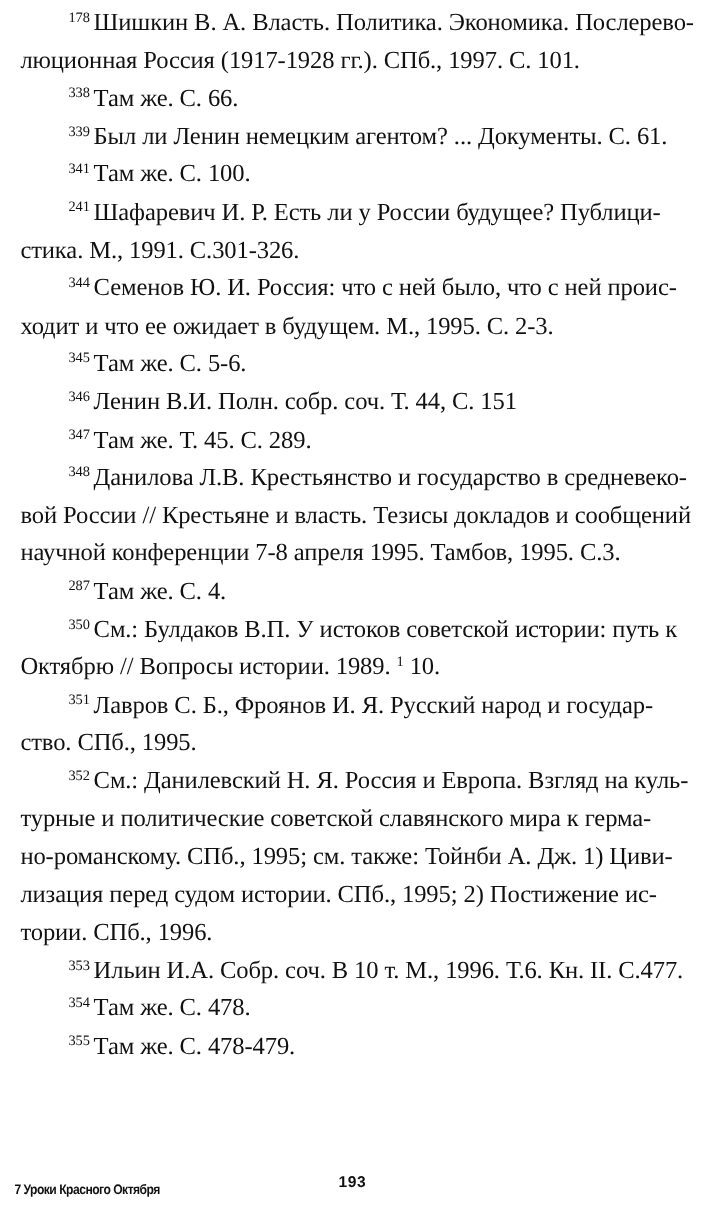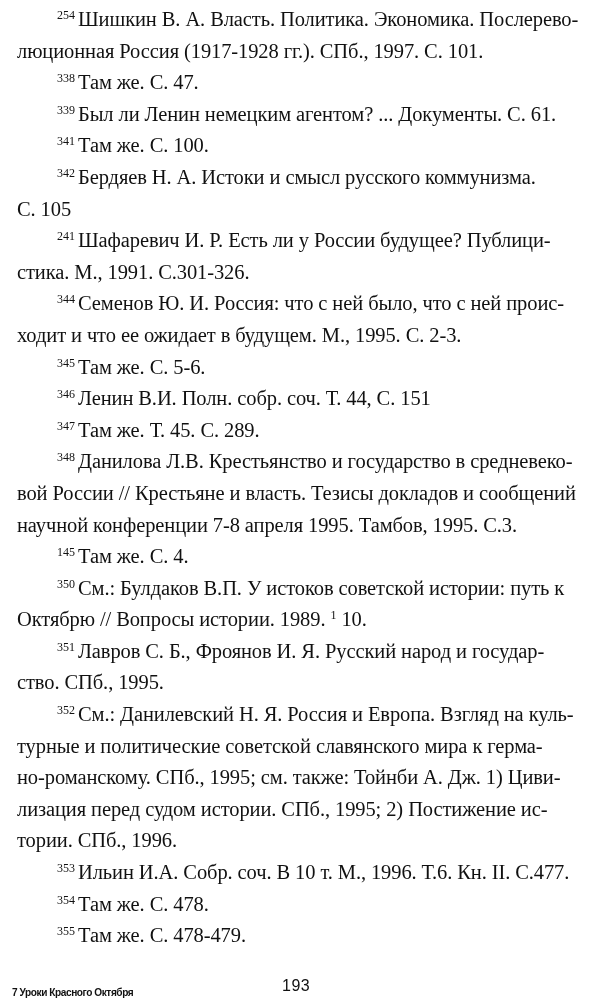--- a/index.html
+++ b/index.html
@@ -63,56 +63,55 @@
       transform: scaleX(0.88);
       transform-origin: left center;
       color: #111111;
       white-space: nowrap;
     }
     .page-number {
       position: absolute;
       left: 282px;
       top: 7px;
       font-family: "Liberation Sans", "DejaVu Sans", sans-serif;
-      font-weight: normal;
-      font-size: 16px;
+      font-weight: bold;
+      font-size: 13px;
       letter-spacing: 0.5px;
       color: #111111;
     }
   </style>
 </head>
 <body>
 
 <div class="page">
   <div class="notes">
 
-    <p class="note"><span class="note-num">254</span><span>Шишкин В. А. Власть. Политика. Экономика. Послерево-</span><br><span>люционная Россия (1917-1928 гг.). СПб., 1997. С. 101.</span></p>
+    <p class="note"><span class="note-num">178</span><span>Шишкин В. А. Власть. Политика. Экономика. Послерево-</span><br><span>люционная Россия (1917-1928 гг.). СПб., 1997. С. 101.</span></p>
 
-    <p class="note"><span class="note-num">338</span><span>Там же. С. 47.</span></p>
+    <p class="note"><span class="note-num">338</span><span>Там же. С. 66.</span></p>
 
     <p class="note"><span class="note-num">339</span><span>Был ли Ленин немецким агентом? ... Документы. С. 61.</span></p>
 
 
     <p class="note"><span class="note-num">341</span><span>Там же. С. 100.</span></p>
 
-    <p class="note"><span class="note-num">342</span><span>Бердяев Н. А. Истоки и смысл русского коммунизма.</span><br><span>С. 105</span></p>
 
     <p class="note"><span class="note-num">241</span><span>Шафаревич И. Р. Есть ли у России будущее? Публици-</span><br><span>стика. М., 1991. С.301-326.</span></p>
 
     <p class="note"><span class="note-num">344</span><span>Семенов Ю. И. Россия: что с ней было, что с ней проис-</span><br><span>ходит и что ее ожидает в будущем. М., 1995. С. 2-3.</span></p>
 
     <p class="note"><span class="note-num">345</span><span>Там же. С. 5-6.</span></p>
 
     <p class="note"><span class="note-num">346</span><span>Ленин В.И. Полн. собр. соч. Т. 44, С. 151</span></p>
 
     <p class="note"><span class="note-num">347</span><span>Там же. Т. 45. С. 289.</span></p>
 
     <p class="note"><span class="note-num">348</span><span>Данилова Л.В. Крестьянство и государство в средневеко-</span><br><span>вой России // Крестьяне и власть. Тезисы докладов и сообщений</span><br><span>научной конференции 7-8 апреля 1995. Тамбов, 1995. С.3.</span></p>
 
-    <p class="note"><span class="note-num">145</span><span>Там же. С. 4.</span></p>
+    <p class="note"><span class="note-num">287</span><span>Там же. С. 4.</span></p>
 
     <p class="note"><span class="note-num">350</span><span>См.: Булдаков В.П. У истоков советской истории: путь к</span><br><span>Октябрю // Вопросы истории. 1989.</span> <span class="sup">1</span> <span>10.</span></p>
 
     <p class="note"><span class="note-num">351</span><span>Лавров С. Б., Фроянов И. Я. Русский народ и государ-</span><br><span>ство. СПб., 1995.</span></p>
 
     <p class="note"><span class="note-num">352</span><span>См.: Данилевский Н. Я. Россия и Европа. Взгляд на куль-</span><br><span>турные и политические советской славянского мира к герма-</span><br><span>но-романскому. СПб., 1995; см. также: Тойнби А. Дж. 1) Циви-</span><br><span>лизация перед судом истории. СПб., 1995; 2) Постижение ис-</span><br><span>тории. СПб., 1996.</span></p>
 
     <p class="note"><span class="note-num">353</span><span>Ильин И.А. Собр. соч. В 10 т. М., 1996. Т.6. Кн. II. С.477.</span></p>
 
     <p class="note"><span class="note-num">354</span><span>Там же. С. 478.</span></p>

